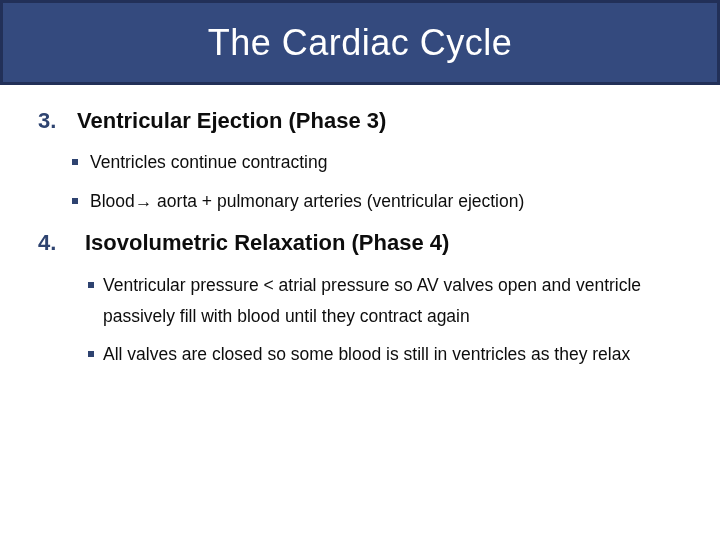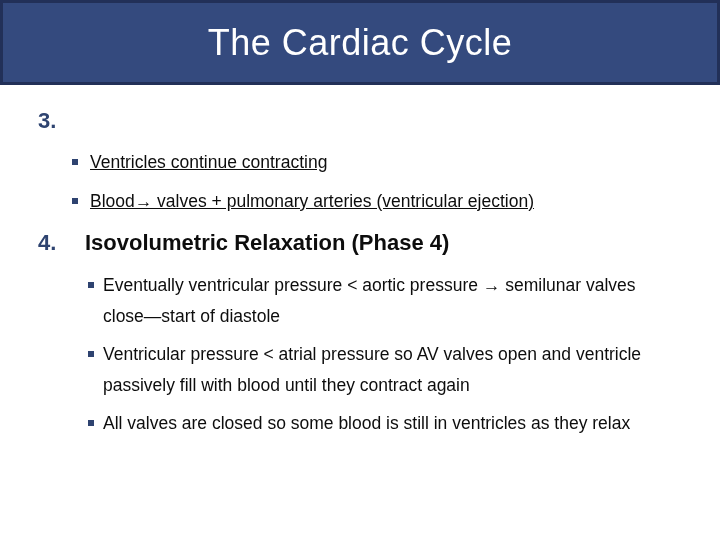--- a/index.html
+++ b/index.html
@@ -64,21 +64,20 @@
     background:var(--accent-navy);
     display:inline-block;
   }
   
   ul.level-3{padding-left:34px;}
   ul.level-3 li{
     padding-left:18px;
     line-height:24px;
     margin-bottom:15px;
     max-width:600px;
-    text-decoration:underline;
   }
   ul.level-3 .sq{top:9px;}
   
   ul.level-4{padding-left:50px;}
   ul.level-4 li{
     padding-left:15px;
     line-height:31px;
     margin-bottom:7px;
     max-width:575px;
   }
@@ -91,46 +90,43 @@
 
   <header class="title-bar">
     <h1>The Cardiac Cycle</h1>
   </header>
 
   <main class="content">
 
     <section>
       <div class="heading heading-3">
         <span class="num">3.</span>
+        <span class="htext">Ventricular Ejection (Phase 3)</span>
       </div>
       <ul class="bullets level-3">
         <li>
           <span class="sq"></span>
           <span>Ventricles continue contracting</span>
         </li>
         <li>
           <span class="sq"></span>
         </li>
         <li>
           <span class="sq"></span>
-          <span>Blood→ valves + pulmonary arteries (ventricular ejection)</span>
+          <span>Blood→ aorta + pulmonary arteries (ventricular ejection)</span>
         </li>
       </ul>
     </section>
 
     <section>
       <div class="heading heading-4">
         <span class="num">4.</span>
         <span class="htext">Isovolumetric Relaxation (Phase 4)</span>
       </div>
       <ul class="bullets level-4">
-        <li>
-          <span class="sq"></span>
-          <span>Eventually ventricular pressure &lt; aortic pressure → semilunar valves close—start of diastole</span>
-        </li>
         <li>
           <span class="sq"></span>
           <span>Ventricular pressure &lt; atrial pressure so AV valves open and ventricle passively fill with blood until they contract again</span>
         </li>
         <li>
           <span class="sq"></span>
           <span>All valves are closed so some blood is still in ventricles as they relax</span>
         </li>
       </ul>
     </section>

